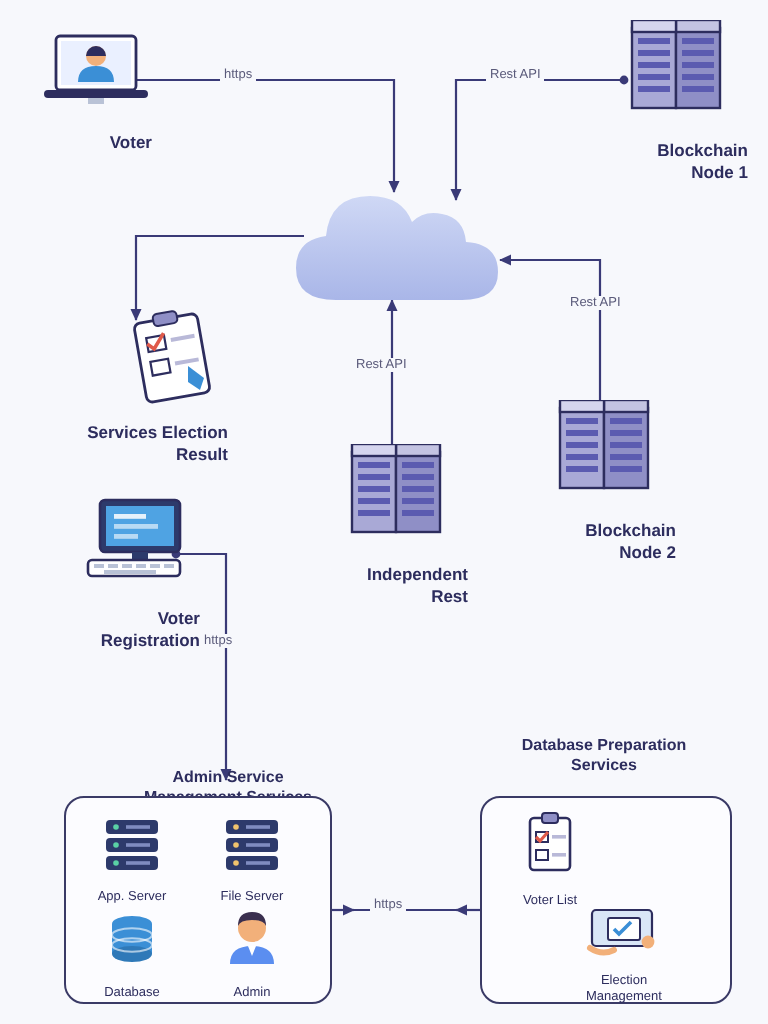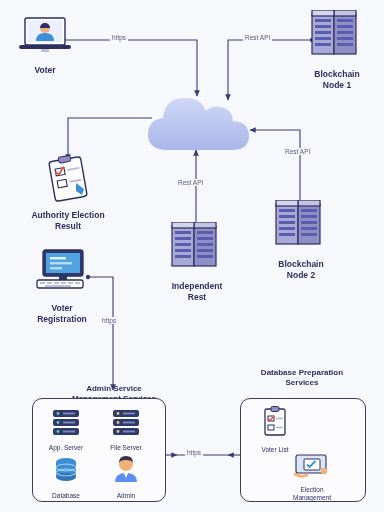--- a/index.html
+++ b/index.html
@@ -6,21 +6,21 @@
   body{
     width:384px;height:512px;
     background:#f7f8fc;
     font-family:"Liberation Sans", sans-serif;
     overflow:hidden;
     position:relative;
     color:#2b2b55;
   }
   .stage{position:absolute;inset:0;}
   svg.wires{position:absolute;left:0;top:0;width:384px;height:512px;}
-  .node{position:absolute;text-align:center;}
+  .node{position:absolute;text-align:right;}
   .node .cap{
     font-size:8.5px;line-height:10.5px;font-weight:700;color:#2d2d5e;
     margin-top:3px;white-space:pre-line;
   }
   .lbl{
     position:absolute;font-size:6.5px;color:#5a5a7a;
     background:#f7f8fc;padding:0 2px;white-space:nowrap;
   }
   .grp-title{
     position:absolute;text-align:center;font-size:8px;line-height:10px;
@@ -172,21 +172,21 @@
         <rect x="12" y="4" width="32" height="40" rx="3" fill="#ffffff" stroke="#2d2d5e" stroke-width="1.4"></rect>
         <rect x="22" y="1" width="12" height="6" rx="2" fill="#8f8fc6" stroke="#2d2d5e" stroke-width="1"></rect>
         <rect x="17" y="12" width="9" height="7" fill="none" stroke="#2d2d5e" stroke-width="1.1"></rect>
         <rect x="17" y="24" width="9" height="7" fill="none" stroke="#2d2d5e" stroke-width="1.1"></rect>
         <rect x="29" y="14" width="12" height="2" fill="#b9b9d8"></rect>
         <rect x="29" y="26" width="12" height="2" fill="#b9b9d8"></rect>
         <path d="M17,15 l3,3 l6,-7" fill="none" stroke="#e05a4a" stroke-width="1.8"></path>
       </g>
       <path d="M36,28 l8,6 l-2,6 l-6,-4z" fill="#3b8fd6"></path>
     </svg>
-    <div class="cap">Authority Election
+    <div class="cap">Services Election
 Result</div>
   </div>
 
   <div class="node" style="left:24px;top:248px;width:76px;">
     <svg width="62" height="48" viewBox="0 0 62 48">
       <rect x="12" y="2" width="40" height="26" rx="2.5" fill="#2d3a6b" stroke="#2d2d5e" stroke-width="1.3"></rect>
       <rect x="15" y="5" width="34" height="20" fill="#4fa3e3"></rect>
       <rect x="19" y="9" width="16" height="2.4" fill="#ffffff" opacity=".85"></rect>
       <rect x="19" y="14" width="22" height="2.4" fill="#ffffff" opacity=".6"></rect>
       <rect x="19" y="19" width="12" height="2.4" fill="#ffffff" opacity=".6"></rect>

